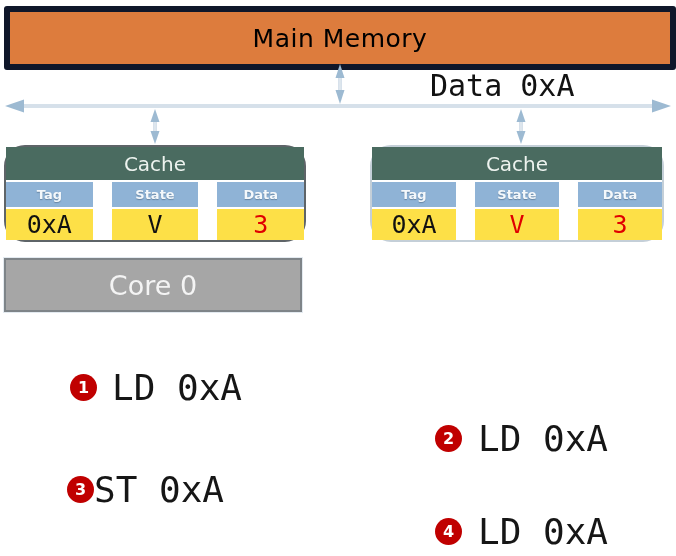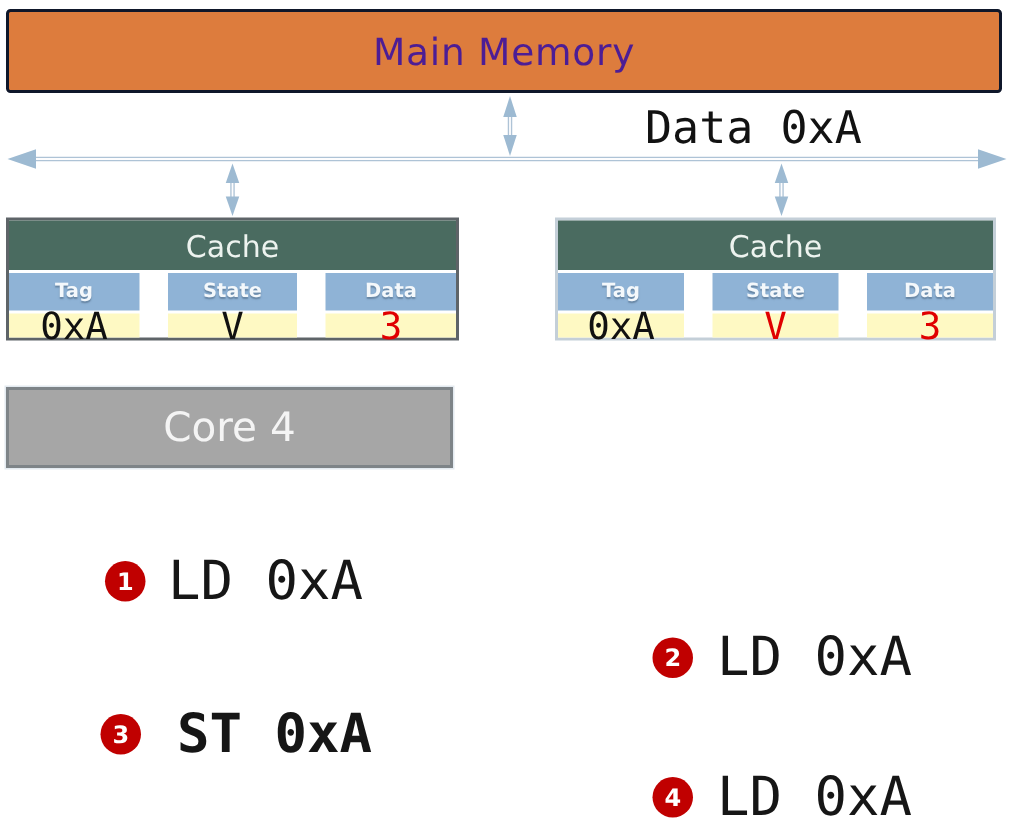--- a/index.html
+++ b/index.html
@@ -5,50 +5,50 @@
   html,body { margin:0; padding:0; background:#ffffff; }
   .canvas {
     position:relative; width:676px; height:556px; background:#ffffff;
     font-family:"DejaVu Sans", sans-serif; overflow:hidden;
   }
   .mono { font-family:"DejaVu Sans Mono", monospace; }
 
   
   .main-memory {
     position:absolute; left:4px; top:6px; width:660px; height:52px;
-    background:#DD7C3D; border:2px solid #0f172a; border-radius:3px;
+    background:#DD7C3D; border:6px solid #0f172a; border-radius:3px;
     display:flex; align-items:center; justify-content:center;
-    font-size:25px; color:#4c1d95; letter-spacing:0.5px;
+    font-size:25px; color:#000000; letter-spacing:0.5px;
   }
 
   
   .bus-label {
     position:absolute; left:430px; top:68px;
     font-size:30px; color:#121212; white-space:pre;
   }
 
   
   svg.arrows { position:absolute; left:0; top:0; pointer-events:none; }
 
   
-  .cache { position:absolute; top:145px; background:#ffffff; }
+  .cache { position:absolute; top:145px; background:#ffffff;border-radius:21px; }
   .cache-left  { left:4px;   width:298px; border:2px solid #5E6468; }
   .cache-right { left:370px; width:290px; border:2px solid #C4CFD8; }
   .cache-title {
     height:33px; background:#4A6B60; color:#EDF3EF;
     display:flex; align-items:center; justify-content:center; font-size:20px;
   }
   .cache-grid { display:grid; grid-template-columns:1fr 1fr 1fr; gap:19px; margin-top:2px; }
   .cache-colcell {
     height:25px; background:#8FB3D6; color:#F4F8FB; font-weight:bold; font-size:13px;
     display:flex; align-items:center; justify-content:center;
     text-shadow:0 1px 1px rgba(70,95,120,0.55);
   }
   .cache-datacell {
-    height:16px; background:#fef9c3; font-size:25px;
+    height:31px; background:#fde047; font-size:25px;
     display:flex; align-items:center; justify-content:center;
   }
 
   
   .core {
     position:absolute; top:258px; height:50px; background:#A6A6A6;
     border:2px solid #7E8488; box-shadow:0 0 0 1px #E3EAF0;
     display:flex; align-items:center; justify-content:center;
     font-size:27px; color:#F4F4F4;
   }
@@ -58,21 +58,21 @@
   
   .op { position:absolute; display:flex; align-items:center; }
   .op-badge {
     width:27px; height:27px; border-radius:50%; background:#C00000;
     color:#ffffff; font-size:16px; font-weight:bold;
     display:flex; align-items:center; justify-content:center; flex:0 0 auto;
   }
   .op-text { font-size:36px; color:#161616; white-space:pre; }
   .op-1 { left:70px;  top:367px; } .op-1 .op-text { margin-left:15px; }
   .op-2 { left:435px; top:418px; } .op-2 .op-text { margin-left:16px; }
-  .op-3 { left:67px;  top:469px; } .op-3 .op-text { margin-left:24px;font-weight:bold; }
+  .op-3 { left:67px;  top:469px; } .op-3 .op-text { margin-left:0; }
   .op-4 { left:435px; top:511px; } .op-4 .op-text { margin-left:16px; }
 </style>
 </head>
 <body>
 
 <div class="canvas">
 
   <div class="main-memory">
     <span>Main Memory</span>
   </div>
@@ -132,21 +132,21 @@
       <div class="cache-colcell">Data</div>
     </div>
     <div class="cache-grid">
       <div class="cache-datacell mono" style="color: rgb(17, 17, 17);">0xA</div>
       <div class="cache-datacell mono" style="color: rgb(224, 0, 0);">V</div>
       <div class="cache-datacell mono" style="color: rgb(224, 0, 0);">3</div>
     </div>
   </div>
 
   <div class="core core-0">
-    <span>Core 4</span>
+    <span>Core 0</span>
   </div>
 
   <div class="op op-1">
     <div class="op-badge">1</div>
     <div class="op-text mono">LD 0xA</div>
   </div>
   <div class="op op-2">
     <div class="op-badge">2</div>
     <div class="op-text mono">LD 0xA</div>
   </div>

